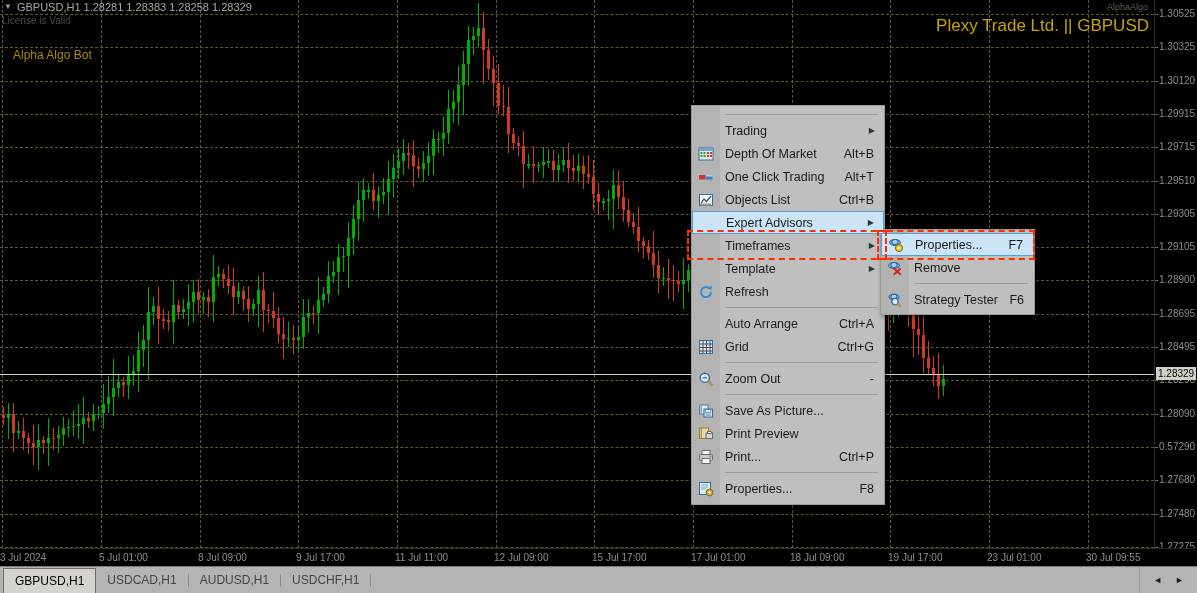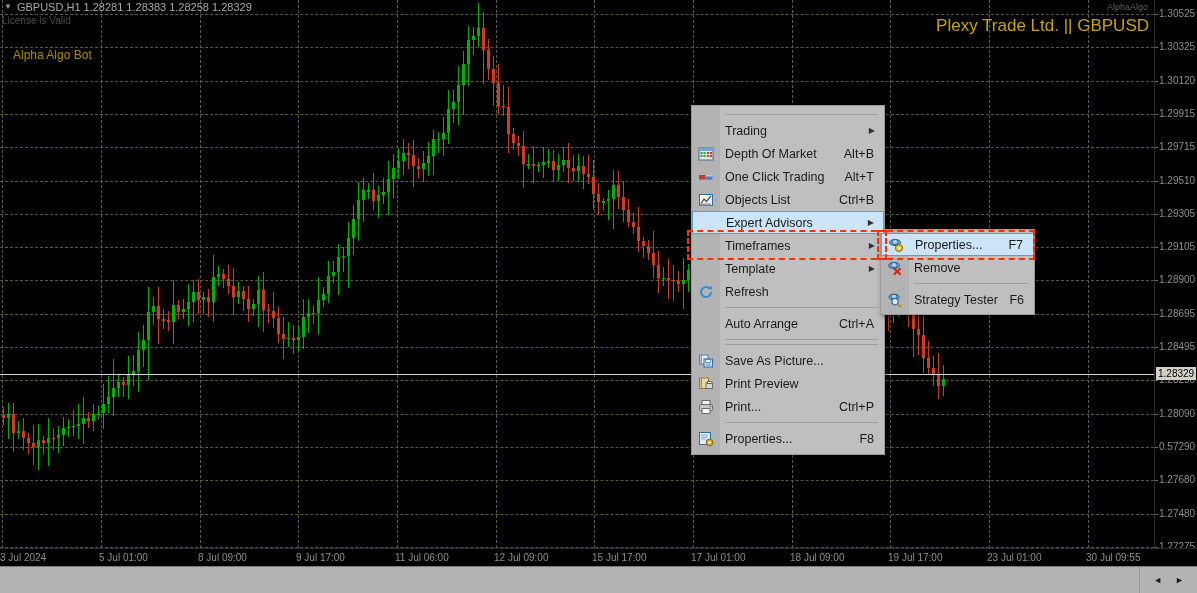--- a/index.html
+++ b/index.html
@@ -683,31 +683,40 @@
         <div class="price-tick" style="top: 540.8px;">1.27275</div>
         <div id="current-price" style="top: 367.009px;">1.28329</div>
       </div>
   </div>
 
   <div id="time-axis">
       <div class="time-tick" style="left: 0px;">3 Jul 2024</div>
       <div class="time-tick" style="left: 99px;">5 Jul 01:00</div>
       <div class="time-tick" style="left: 198px;">8 Jul 09:00</div>
       <div class="time-tick" style="left: 296px;">9 Jul 17:00</div>
-      <div class="time-tick" style="left: 395px;">11 Jul 06:00</div>
+      <div class="time-tick" style="left: 395px;">11 Jul 11:00</div>
       <div class="time-tick" style="left: 494px;">12 Jul 09:00</div>
       <div class="time-tick" style="left: 592px;">15 Jul 17:00</div>
       <div class="time-tick" style="left: 691px;">17 Jul 01:00</div>
       <div class="time-tick" style="left: 790px;">18 Jul 09:00</div>
       <div class="time-tick" style="left: 888px;">19 Jul 17:00</div>
       <div class="time-tick" style="left: 987px;">23 Jul 01:00</div>
       <div class="time-tick" style="left: 1086px;">30 Jul 09:55</div>
     </div>
 
   <div id="tab-bar">
+    <div id="tabs-host" style="display:flex;align-items:stretch;">
+        <div class="chart-tab active">GBPUSD,H1</div>
+        <div class="chart-tab">USDCAD,H1</div>
+        <div class="tab-sep"></div>
+        <div class="chart-tab">AUDUSD,H1</div>
+        <div class="tab-sep"></div>
+        <div class="chart-tab">USDCHF,H1</div>
+        <div class="tab-sep"></div>
+      </div>
     <div id="tab-scroll">
       <span class="scroll-arrow">◄</span>
       <span class="scroll-arrow">►</span>
     </div>
   </div>
 
   <div id="context-menu">
       <div class="menu-sep"></div>
       <div class="menu-item">
         <span class="mi-icon"></span>
@@ -777,21 +786,49 @@
           </svg>
         </span>
         <span class="mi-label">Refresh</span>
       </div>
       <div class="menu-sep"></div>
       <div class="menu-item">
         <span class="mi-icon"></span>
         <span class="mi-label">Auto Arrange</span>
         <span class="mi-accel">Ctrl+A</span>
       </div>
+      <div class="menu-item">
+        <span class="mi-icon">
+          <svg class="ico" width="16" height="16" viewBox="0 0 16 16">
+            <rect x="1.5" y="1.5" width="13" height="13" fill="#dfe7ee" stroke="#2f6fa8"></rect>
+            <g stroke="#4a4a4a" stroke-width="1">
+              <line x1="5" y1="2" x2="5" y2="14"></line>
+              <line x1="8.5" y1="2" x2="8.5" y2="14"></line>
+              <line x1="12" y1="2" x2="12" y2="14"></line>
+              <line x1="2" y1="5" x2="14" y2="5"></line>
+              <line x1="2" y1="8.5" x2="14" y2="8.5"></line>
+              <line x1="2" y1="12" x2="14" y2="12"></line>
+            </g>
+          </svg>
+        </span>
+        <span class="mi-label">Grid</span>
+        <span class="mi-accel">Ctrl+G</span>
+      </div>
       <div class="menu-sep"></div>
+      <div class="menu-item">
+        <span class="mi-icon">
+          <svg class="ico" width="16" height="16" viewBox="0 0 16 16">
+            <circle cx="6.8" cy="6.8" r="4.6" fill="#d9ecf8" stroke="#2f6fa8" stroke-width="1.4"></circle>
+            <line x1="4.6" y1="6.8" x2="9" y2="6.8" stroke="#2f6fa8" stroke-width="1.3"></line>
+            <line x1="10.2" y1="10.2" x2="14.5" y2="14.5" stroke="#b8902a" stroke-width="2.4"></line>
+          </svg>
+        </span>
+        <span class="mi-label">Zoom Out</span>
+        <span class="mi-accel">-</span>
+      </div>
       <div class="menu-sep"></div>
       <div class="menu-item">
         <span class="mi-icon">
           <svg class="ico" width="16" height="16" viewBox="0 0 16 16">
             <rect x="1.5" y="2" width="8.5" height="9" fill="#e4edf5" stroke="#4a7fae"></rect>
             <line x1="3.2" y1="2.5" x2="3.2" y2="10.5" stroke="#4a7fae"></line>
             <rect x="6" y="6" width="8.5" height="8" fill="#cfe0ee" stroke="#2f6fa8"></rect>
             <rect x="7.8" y="6.5" width="4.8" height="3" fill="#fff" stroke="#2f6fa8" stroke-width="0.7"></rect>
             <rect x="7.8" y="10.5" width="4.8" height="3" fill="#8fb4d4"></rect>
           </svg>

